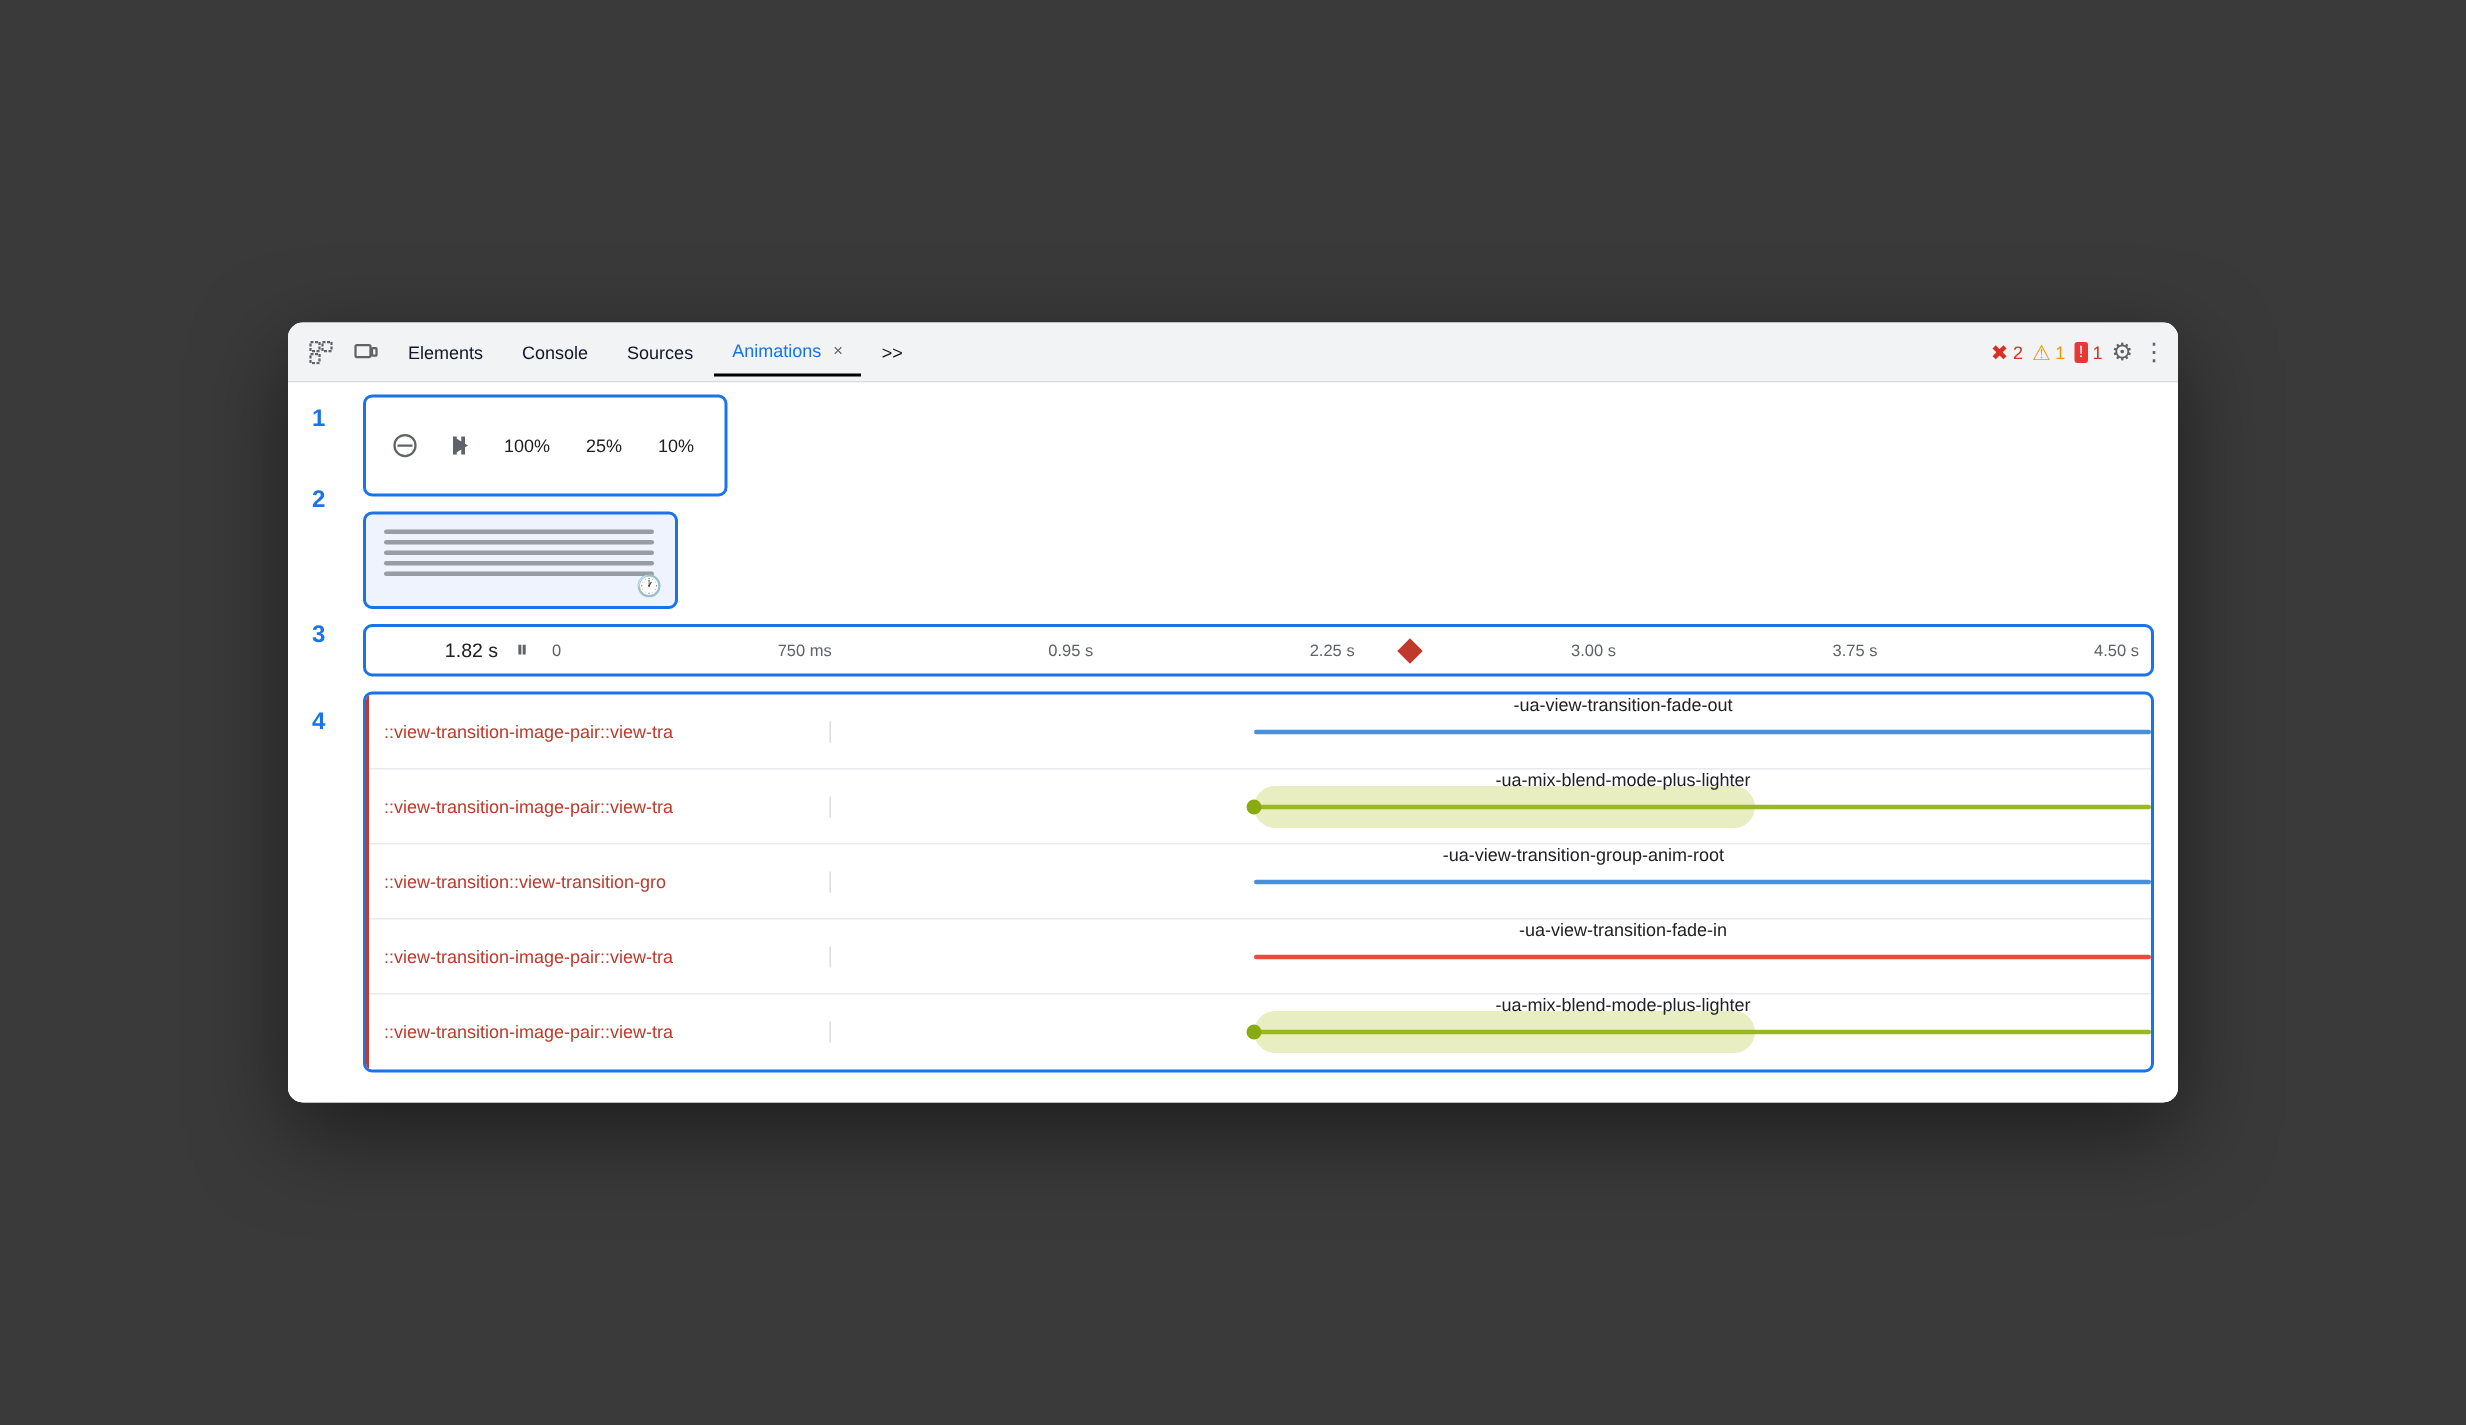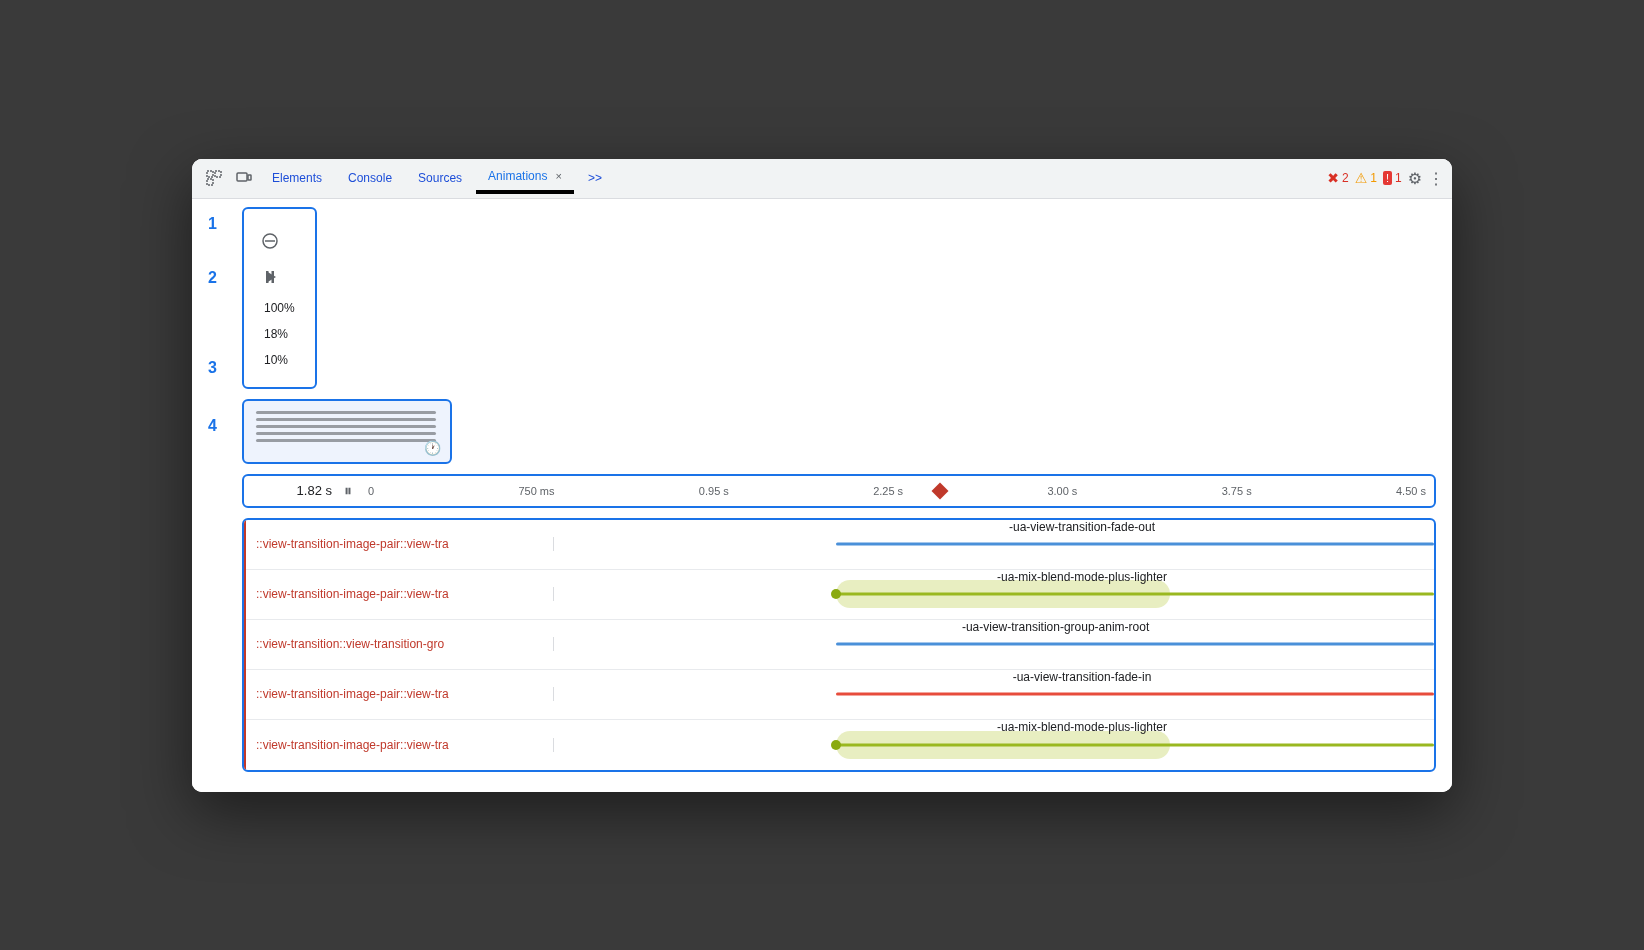--- a/index.html
+++ b/index.html
@@ -74,29 +74,29 @@
       color: #5f6368;
       font-size: 16px;
     }
     .tab-btn {
       height: 32px;
       padding: 0 12px;
       border: none;
       background: none;
       cursor: pointer;
       font-size: 12px;
-      color: #1d4ed8;
+      color: #0f172a;
       border-radius: 4px;
       display: flex;
       align-items: center;
       gap: 4px;
     }
     .tab-btn.active {
       color: #1a73e8;
-      border-bottom: 4px solid #000000;
+      border-bottom: 2px solid #000000;
       border-radius: 0;
       background: none;
     }
     .tab-spacer { flex: 1; }
     .tab-right {
       display: flex;
       align-items: center;
       gap: 6px;
     }
     .badge {
@@ -266,36 +266,36 @@
         </div>
         <span class="icon-settings">⚙</span>
         <span class="icon-settings">⋮</span>
       </div>
     </div>
 
     <div style="display:flex; position:relative; padding: 8px 16px 16px 50px; flex-direction:column; gap:6px; background:#fff;">
 
       <div style="position:absolute; left:16px; top:16px; font-size:16px; font-weight:700; color:#1a73e8;">1</div>
 
-      <div class="box-highlight" style="display:inline-flex; align-items:flex-start; padding:18px 12px; gap:8px; width:fit-content;flex-direction:column;">
+      <div class="box-highlight" style="display:inline-flex; align-items:center; padding:18px 12px; gap:8px; width:fit-content;">
         <button class="ctrl-btn">
           <svg width="18" height="18" viewBox="0 0 18 18">
               <circle cx="9" cy="9" r="7" stroke="#5f6368" stroke-width="1.5" fill="none"></circle>
               <line x1="4" y1="9" x2="14" y2="9" stroke="#5f6368" stroke-width="1.5"></line>
             </svg>
         </button>
         <button class="ctrl-btn">
           <svg width="18" height="18" viewBox="0 0 18 18">
               <polygon points="5,3 15,9 5,15" fill="#5f6368"></polygon>
               <rect x="5" y="3" width="2.5" height="12" fill="#5f6368"></rect>
               <rect x="10.5" y="3" width="2.5" height="12" fill="#5f6368"></rect>
             </svg>
         </button>
         <button class="speed-btn">100%</button>
-        <button class="speed-btn">18%</button>
+        <button class="speed-btn">25%</button>
         <button class="speed-btn">10%</button>
       </div>
 
       <div style="position:absolute; left:16px; top:70px; font-size:16px; font-weight:700; color:#1a73e8;">2</div>
 
       <div class="box-highlight" style="display:inline-flex; padding:10px 12px; width:fit-content; background:#eef3fd; position:relative; min-width:210px; min-height:65px;">
         <div class="anim-lines">
           <div class="anim-line"></div>
           <div class="anim-line"></div>
           <div class="anim-line"></div>

